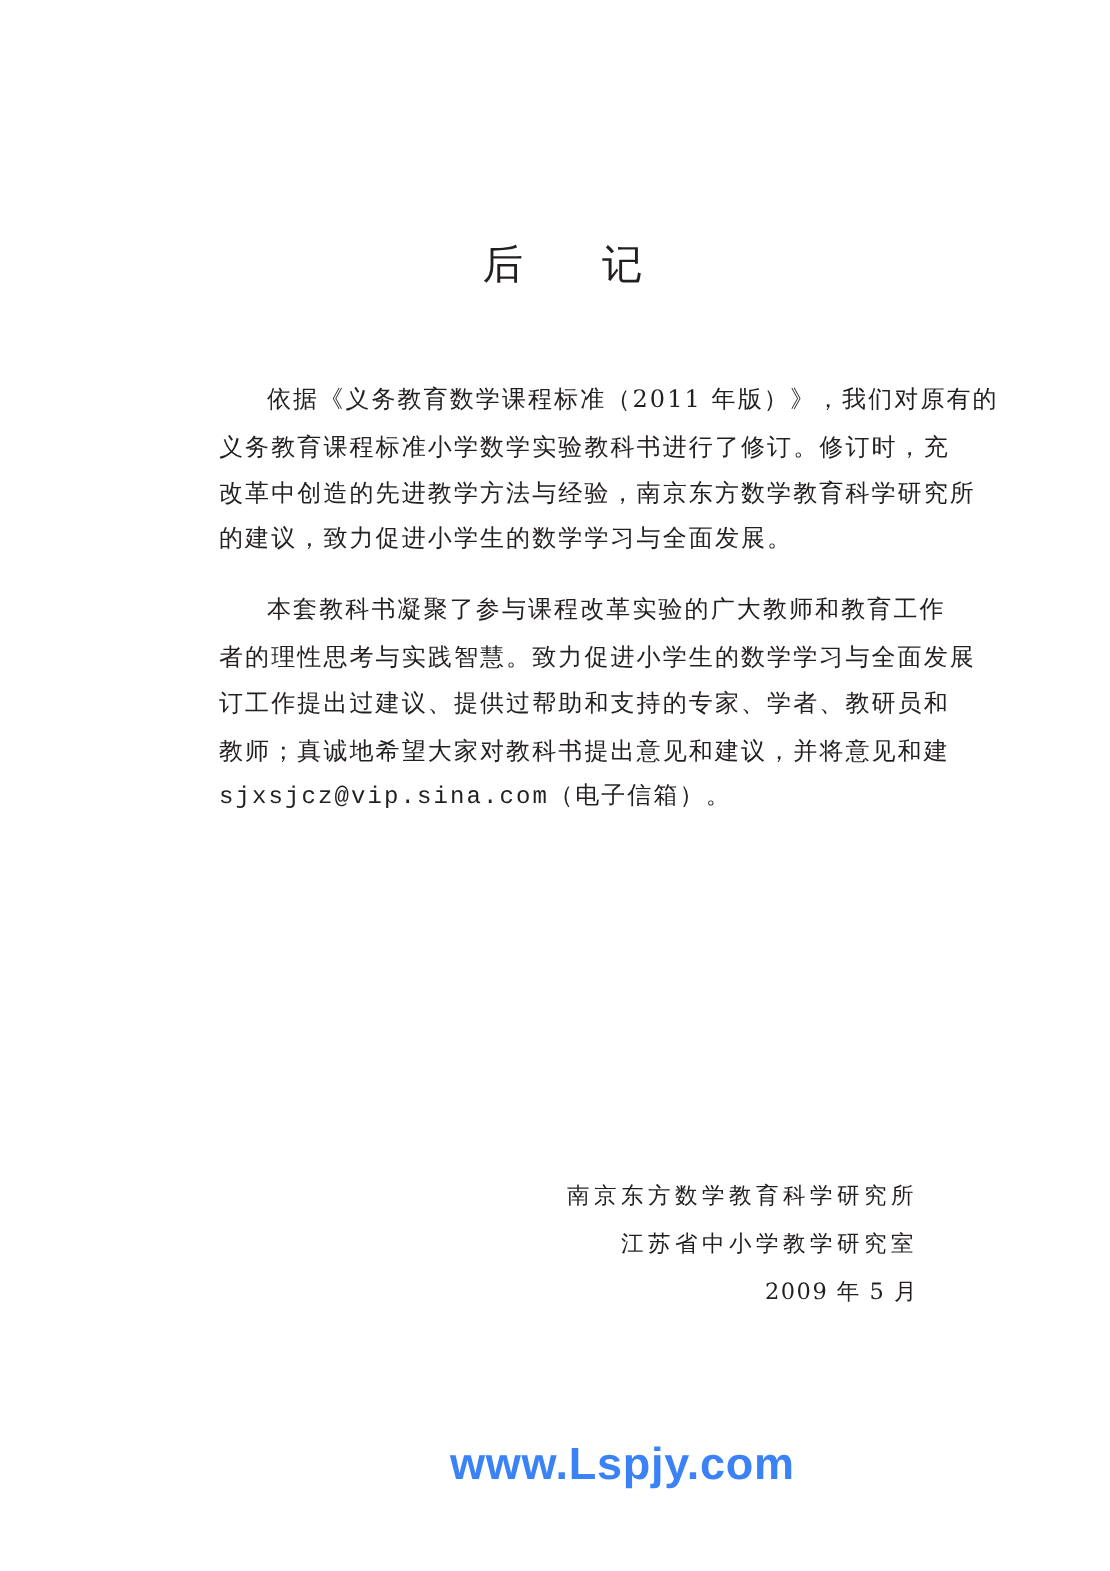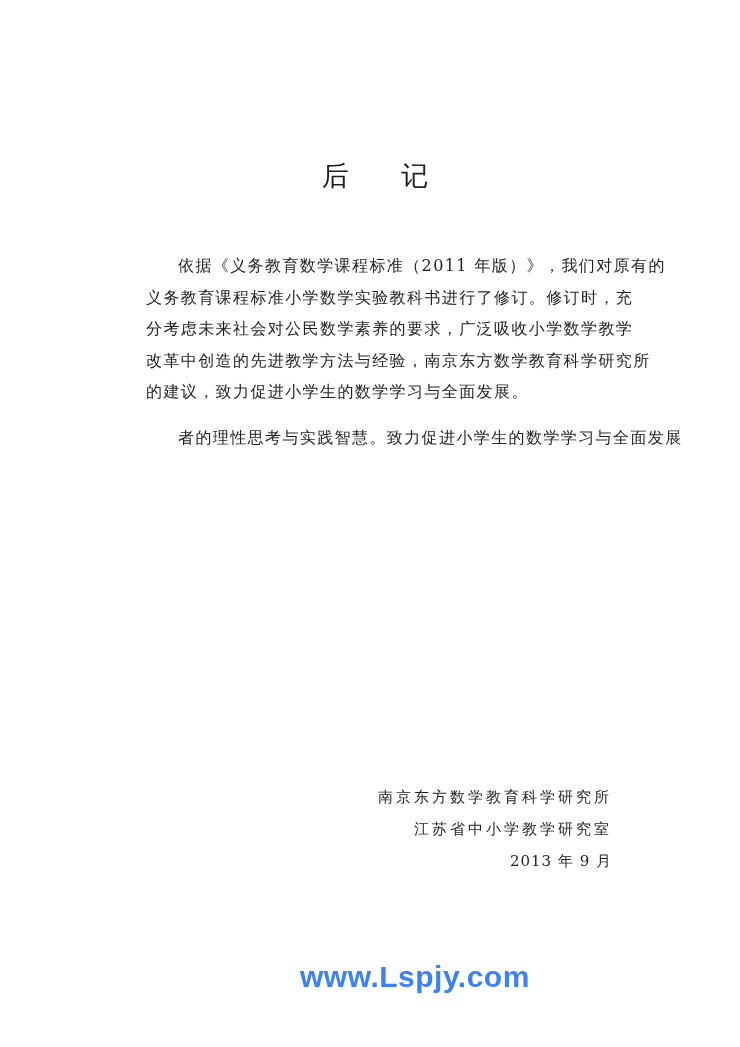--- a/index.html
+++ b/index.html
@@ -5,46 +5,49 @@
     html, body { margin: 0; padding: 0; background: #ffffff; }
     body { width: 740px; height: 1047px; position: relative; overflow: hidden;
            font-family: "DejaVu Serif", "Liberation Serif", serif; color: #231f20; }
     .title { position: absolute; top: 158px; left: 0; width: 740px; text-align: center;
              font-family: "DejaVu Sans", "Liberation Sans", sans-serif; font-size: 27px;
              letter-spacing: 22px; padding-left: 32px; box-sizing: border-box; }
     .body-text { position: absolute; left: 132px; width: 480px; top: 236px; }
     .para { font-size: 16px; line-height: 31.5px; margin: 14px; text-align: justify;
             text-indent: 2em; letter-spacing: 1.4px; }
     .line { display: block; text-align: justify; text-align-last: justify; white-space: nowrap; }
-    .line.last { text-align-last: left; }
+    .line.last { text-align-last: left; font-family: Liberation Mono, monospace; }
     .para .line:first-child { padding-left: 32px; }
     .para { text-indent: 0; }
     .signature { position: absolute; right: 128px; text-align: left; font-size: 15px;
                  letter-spacing: 3px; }
     .sig1 { top: 788px; }
     .sig2 { top: 820px; }
     .sig3 { top: 852px; letter-spacing: 1px; }
     .watermark { position: absolute; top: 960px; left: 300px; font-family: "Liberation Sans", sans-serif;
                  font-weight: bold; font-size: 30px; color: #3b82f6; letter-spacing: 0.5px; }
   </style>
 </head>
 <body>
 
 <div class="title">后 记</div>
 
 <div class="body-text">
   <p class="para">
     <span class="line">依据《义务教育数学课程标准（2011 年版）》，我们对原有的</span>
     <span class="line">义务教育课程标准小学数学实验教科书进行了修订。修订时，充</span>
-    <span class="line">分考虑未来社会对公民数学素养的要求，广泛吸收小学数学教学</span>
     <span class="line">改革中创造的先进教学方法与经验，南京东方数学教育科学研究所</span>
     <span class="line last">的建议，致力促进小学生的数学学习与全面发展。</span>
   </p>
   <p class="para">
+    <span class="line">本套教科书凝聚了参与课程改革实验的广大教师和教育工作</span>
     <span class="line">者的理性思考与实践智慧。致力促进小学生的数学学习与全面发展</span>
+    <span class="line">订工作提出过建议、提供过帮助和支持的专家、学者、教研员和</span>
+    <span class="line">教师；真诚地希望大家对教科书提出意见和建议，并将意见和建</span>
+    <span class="line last">sjxsjcz@vip.sina.com（电子信箱）。</span>
   </p>
 </div>
 
 <div class="signature sig1">南京东方数学教育科学研究所</div>
 <div class="signature sig2">江苏省中小学教学研究室</div>
-<div class="signature sig3">2013 年 9 月</div>
+<div class="signature sig3">2009 年 5 月</div>
 
 <div class="watermark">www.Lspjy.com</div>
 
 </body></html>

